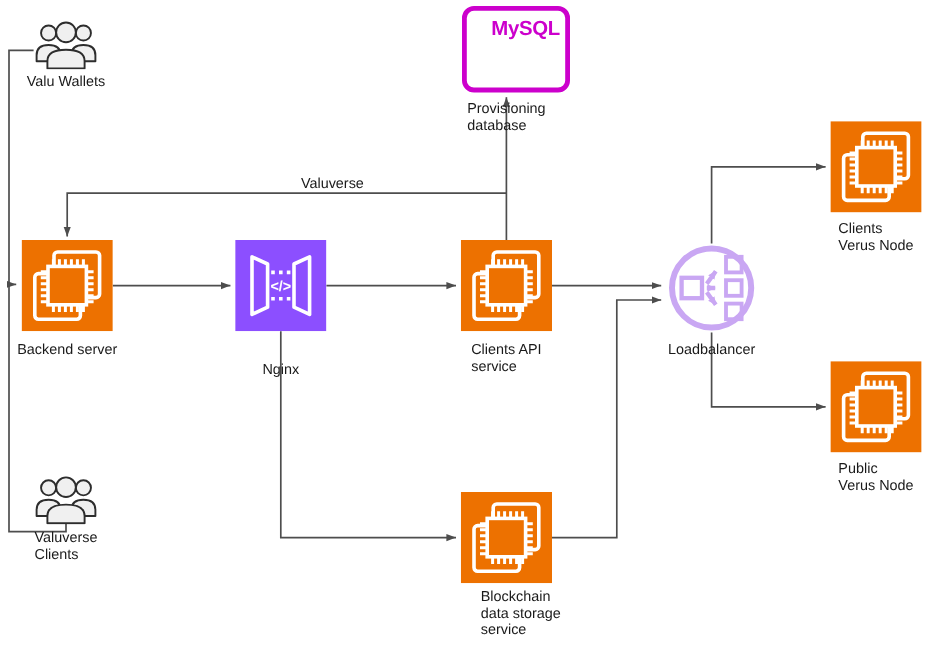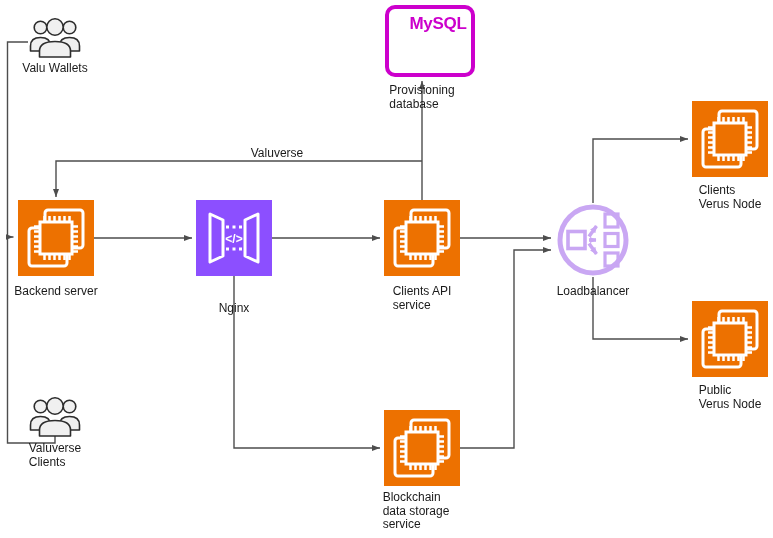--- a/index.html
+++ b/index.html
@@ -183,21 +183,21 @@
   <div class="lbl" style="left:730px;top:384px">
     <div>Public</div>
     <div>Verus Node</div>
   </div>
 
   <div class="node" style="left:384px;top:410px">
     <svg width="76" height="76">
         <use href="#sym-chip"></use>
       </svg>
   </div>
-  <div class="lbl" style="left:416px;top:491px">
+  <div class="lbl" style="left:434px;top:491px">
     <div>Blockchain</div>
     <div>data storage</div>
     <div>service</div>
   </div>
 
   <div class="edge-lbl" style="left:277px;top:147px">Valuverse</div>
 
 </div>
 
 </body></html>

